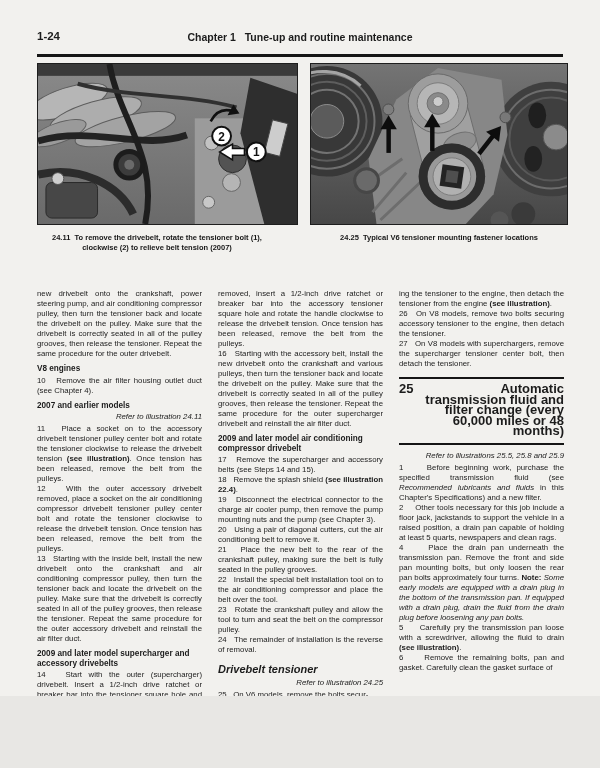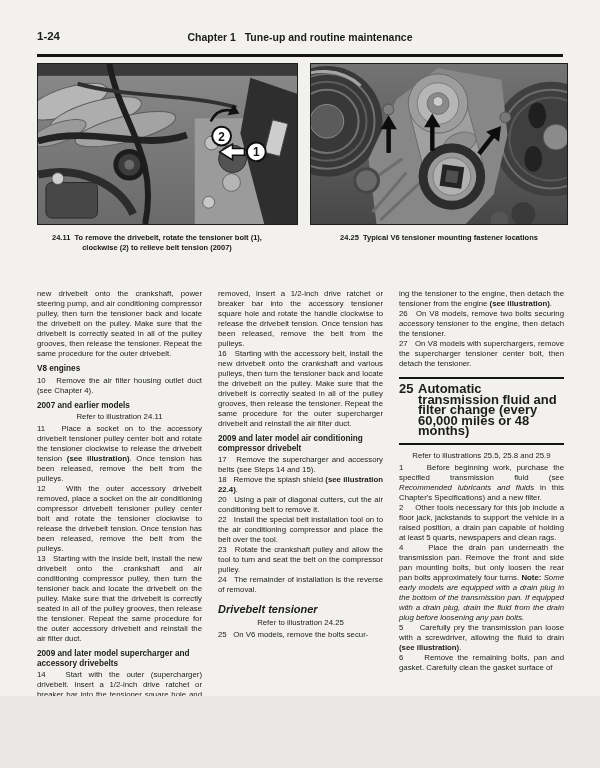--- a/index.html
+++ b/index.html
@@ -19,24 +19,24 @@
   .caption{position:absolute; top:233px; text-align:center; font-weight:bold; font-size:7.5px; line-height:9.5px; color:#161616;}
   .caption-left{left:34px; width:246px;}
   .caption-right{left:312px; width:254px;}
 
   
   .columns{position:absolute; left:37px; top:289px; width:527px; height:468px; display:flex; gap:16px; overflow:hidden;}
   .column{flex:0 0 165px; width:165px; font-size:7.8px; line-height:10px; text-align:justify;}
   .column p.p{margin:0;}
   .column h4.h-sub{font-size:8.2px; line-height:9.5px; margin:5px 0 2px; text-align:left;}
   .column h3.h-main{font-size:11px; line-height:12px; font-style:italic; margin:8px 0 3px; text-align:left;}
-  .column p.ref{margin:2px 0 2px; text-align:center;}
+  .column p.ref{font-style:italic; margin:2px 0 2px; text-align:right;}
   .section-box{border-top:2px solid #151515; border-bottom:2px solid #151515; padding:5px 0 6px; margin:8px 0 6px; display:flex; font-weight:bold; font-size:13px; line-height:10.5px; text-align:left;}
   .sec-num{flex:0 0 19px;}
-  .sec-title{flex:1;}
+  .sec-title{flex:1;text-align:right;}
   span.b{font-weight:bold;}
   span.i{font-style:italic;}
   svg text.callout-num{font-family:"Liberation Sans",sans-serif; font-weight:bold; font-size:12px; fill:#111;}
 </style>
 </head>
 <body>
 
 <div class="page">
 
   <div class="hdr-num">1-24</div>
@@ -189,21 +189,23 @@
         <h4 class="h-sub"><span>2009 and later model supercharger and accessory drivebelts</span></h4>
         <p class="p"><span>14&nbsp;&nbsp;&nbsp;Start with the outer (supercharger) drivebelt. Insert a 1/2-inch drive ratchet or breaker bar into the tensioner square hole and rotate the handle clockwise to release the drivebelt tension. Once tension has been released, remove the belt from the pulleys.</span></p>
         <p class="p"><span>15&nbsp;&nbsp;&nbsp;With the outer supercharger drivebelt</span></p>
       </div>
     <div class="column">
         <p class="p"><span>removed, insert a 1/2-inch drive ratchet or breaker bar into the accessory tensioner square hole and rotate the handle clockwise to release the drivebelt tension. Once tension has been released, remove the belt from the pulleys.</span></p>
         <p class="p"><span>16&nbsp;&nbsp;&nbsp;Starting with the accessory belt, install the new drivebelt onto the crankshaft and various pulleys, then turn the tensioner back and locate the drivebelt on the pulley. Make sure that the drivebelt is correctly seated in all of the pulley grooves, then release the tensioner. Repeat the same procedure for the outer supercharger drivebelt and reinstall the air filter duct.</span></p>
         <h4 class="h-sub"><span>2009 and later model air conditioning compressor drivebelt</span></h4>
         <p class="p"><span>17&nbsp;&nbsp;&nbsp;Remove the supercharger and accessory belts (see Steps 14 and 15).</span></p>
         <p class="p"><span>18&nbsp;&nbsp;&nbsp;Remove the splash shield </span><span class="b">(see illustration 22.4)</span><span>.</span></p>
+        <p class="p"><span>19&nbsp;&nbsp;&nbsp;Disconnect the electrical connector to the charge air cooler pump, then remove the pump mounting nuts and the pump (see Chapter 3).</span></p>
         <p class="p"><span>20&nbsp;&nbsp;&nbsp;Using a pair of diagonal cutters, cut the air conditioning belt to remove it.</span></p>
+        <p class="p"><span>21&nbsp;&nbsp;&nbsp;Place the new belt to the rear of the crankshaft pulley, making sure the belt is fully seated in the pulley grooves.</span></p>
         <p class="p"><span>22&nbsp;&nbsp;&nbsp;Install the special belt installation tool on to the air conditioning compressor and place the belt over the tool.</span></p>
         <p class="p"><span>23&nbsp;&nbsp;&nbsp;Rotate the crankshaft pulley and allow the tool to turn and seat the belt on the compressor pulley.</span></p>
         <p class="p"><span>24&nbsp;&nbsp;&nbsp;The remainder of installation is the reverse of removal.</span></p>
         <h3 class="h-main"><span>Drivebelt tensioner</span></h3>
         <p class="ref"><span>Refer to illustration 24.25</span></p>
         <p class="p"><span>25&nbsp;&nbsp;&nbsp;On V6 models, remove the bolts secur-</span></p>
       </div>
     <div class="column">
         <p class="p"><span>ing the tensioner to the engine, then detach the tensioner from the engine </span><span class="b">(see illustration)</span><span>.</span></p>
         <p class="p"><span>26&nbsp;&nbsp;&nbsp;On V8 models, remove two bolts securing accessory tensioner to the engine, then detach the tensioner.</span></p>

